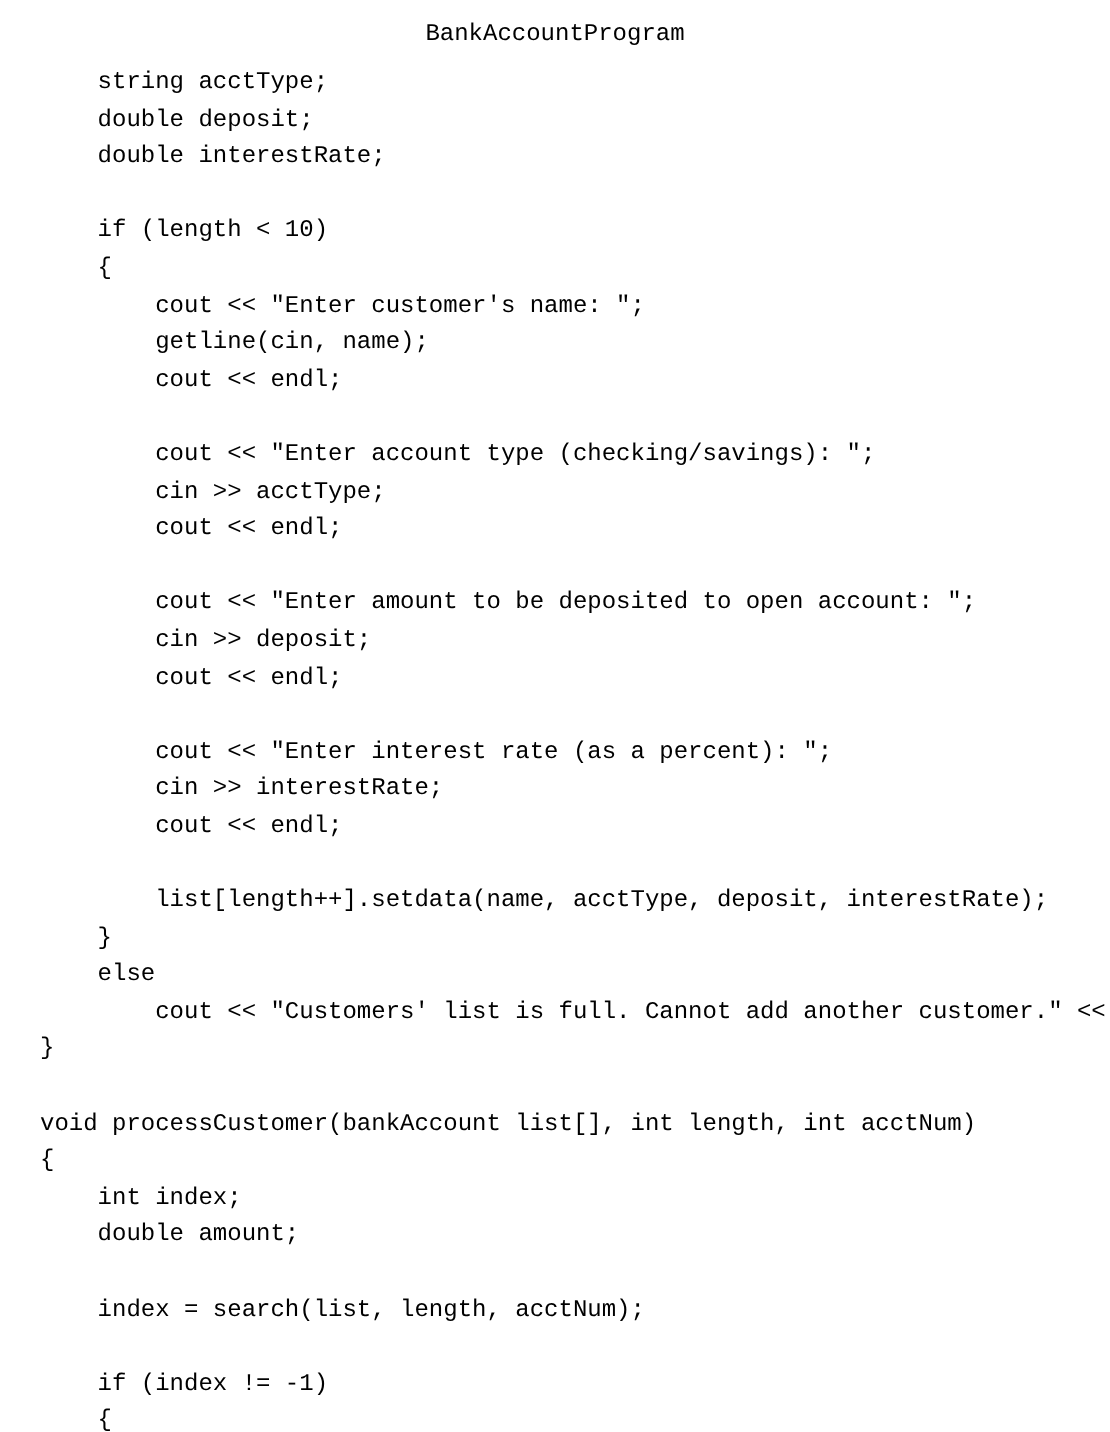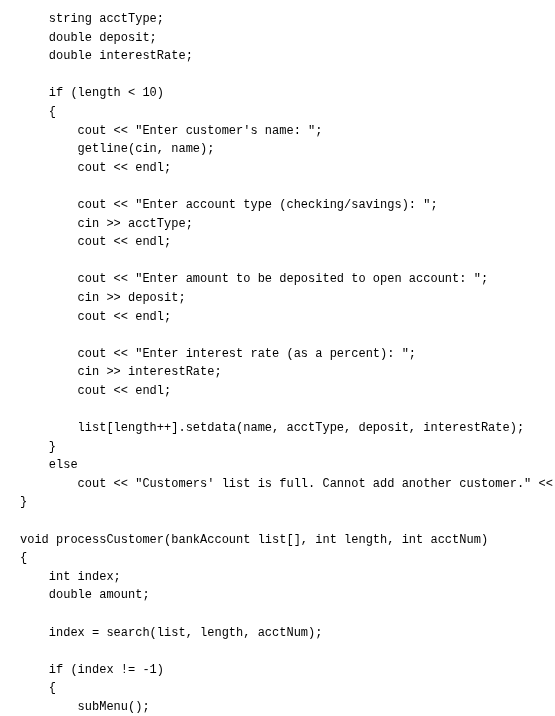--- a/index.html
+++ b/index.html
@@ -38,20 +38,21 @@
       font-family: 'Courier New', Courier, monospace;
       font-size: 12px;
       line-height: 1.55;
       white-space: pre;
     }
   </style>
 </head>
 <body>
 
 <div class="page-container">
+  <div class="page-title">BankAccountProgram</div>
   <div class="code-block">    string acctType;
     double deposit;
     double interestRate;
 
     if (length &lt; 10)
     {
         cout &lt;&lt; "Enter customer's name: ";
         getline(cin, name);
         cout &lt;&lt; endl;
 

